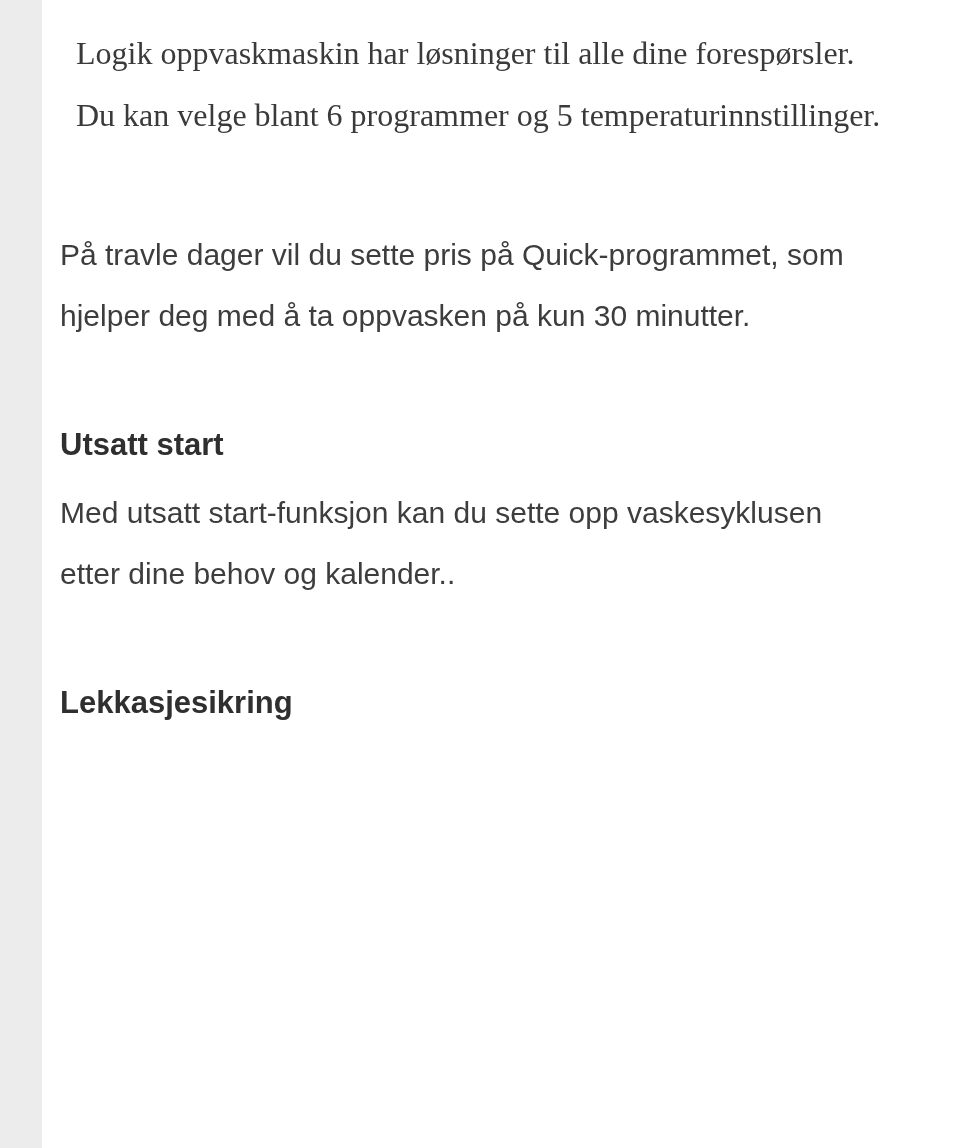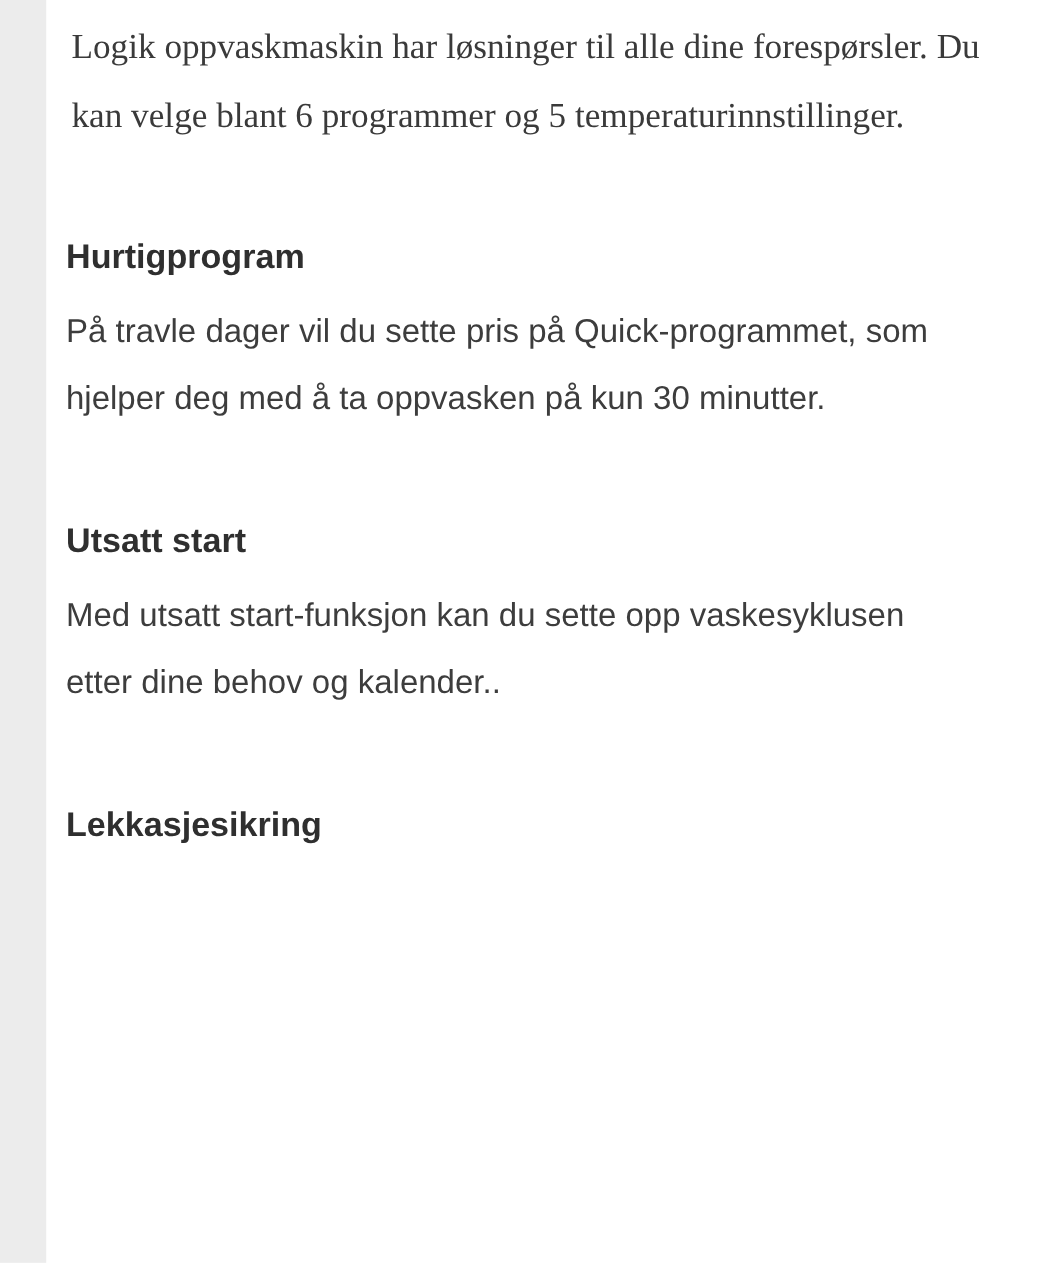--- a/index.html
+++ b/index.html
@@ -31,21 +31,21 @@
       color: #2e2e2e;
       margin: 0 0 20px 0;
       line-height: 44px;
     }
     .intro-body {
       font-family: "Liberation Serif", "DejaVu Serif", serif;
       font-size: 32px;
       line-height: 62px;
       color: #3a3a3a;
       max-width: 835px;
-      margin: 5px;
+      margin: 16px;
     }
     .section {
       margin-top: 78px;
     }
     .section-title {
       font-family: "Liberation Sans", sans-serif;
       font-size: 31px;
       font-weight: 700;
       color: #2f2f2f;
       margin: 0 0 16px 0;
@@ -63,21 +63,20 @@
 </head>
 <body>
 
 <div class="left-strip"></div>
 
 <div class="content">
 
   <p class="intro-body">Logik oppvaskmaskin har løsninger til alle dine forespørsler. Du kan velge blant 6 programmer og 5 temperaturinnstillinger.</p>
 
   <div class="section">
-    <h3 class="section-title">Hurtigprogram</h3>
     <p class="section-body">På travle dager vil du sette pris på Quick-programmet, som hjelper deg med å ta oppvasken på kun 30 minutter.</p>
   </div>
 
   <div class="section">
     <h3 class="section-title">Utsatt start</h3>
     <p class="section-body">Med utsatt start-funksjon kan du sette opp vaskesyklusen etter dine behov og kalender..</p>
   </div>
 
   <div class="section">
     <h3 class="section-title">Lekkasjesikring</h3>

